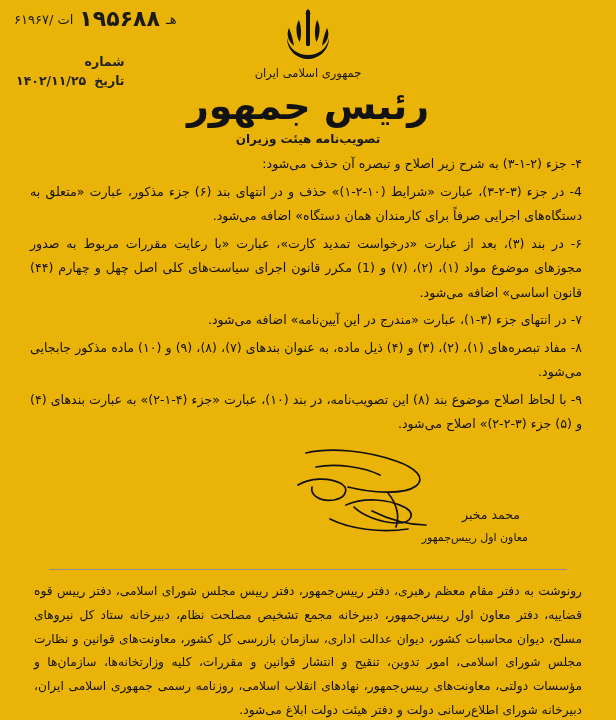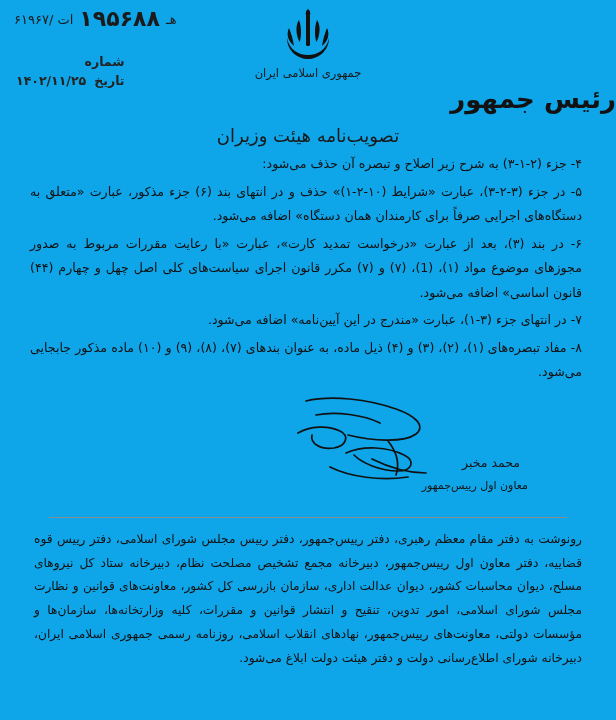--- a/index.html
+++ b/index.html
@@ -7,21 +7,21 @@
     padding: 0;
     background: #ffffff;
   }
   body {
     font-family: "DejaVu Sans", "Liberation Sans", sans-serif;
   }
   .page {
     position: relative;
     width: 616px;
     height: 720px;
-    background: #0ea5e9;
+    background: #eab308;
     overflow: hidden;
     box-sizing: border-box;
   }
 
   
   .top-strip {
     position: relative;
     height: 150px;
   }
   .doc-number {
@@ -74,32 +74,32 @@
     margin: 0 auto;
   }
   .org-line {
     margin-top: 2px;
     font-size: 11.5px;
     color: #1a1a1a;
     letter-spacing: .5px;
   }
   .title-main {
     margin-top: 4px;
-    font-size: 26px;
+    font-size: 38px;
     font-weight: bold;
     color: #121212;
     letter-spacing: 1px;
     font-family: "DejaVu Sans", sans-serif;
-    text-align: right;
   }
   .title-sub {
-    margin-top: 11px;
-    font-size: 18px;
+    margin-top: 4px;
+    font-size: 12px;
     color: #1a1a1a;
     letter-spacing: .4px;
+    font-weight: bold;
   }
 
   
   .body-wrap {
     padding: 2px 34px 0 30px;
     direction: rtl;
     text-align: justify;
     text-align-last: right;
   }
   .para {
@@ -203,24 +203,25 @@
         </svg>
       </div>
       <div class="org-line">جمهوری اسلامی ایران</div>
       <div class="title-main">رئیس جمهور</div>
       <div class="title-sub">تصویب‌نامه هیئت وزیران</div>
     </div>
   </div>
 
   <div class="body-wrap">
     <p class="para">۴- جزء (۲-۱-۳) به شرح زیر اصلاح و تبصره آن حذف می‌شود:</p>
-    <p class="para">۵- در جزء (۳-۲-۳)، عبارت «شرایط (۱۰-۲-۱)» حذف و در انتهای بند (۶) جزء مذکور، عبارت «متعلق به دستگاه‌های اجرایی صرفاً برای کارمندان همان دستگاه» اضافه می‌شود.</p>
-    <p class="para">۶- در بند (۳)، بعد از عبارت «درخواست تمدید کارت»، عبارت «با رعایت مقررات مربوط به صدور مجوزهای موضوع مواد (۱)، (1)، (۷) و (۷) مکرر قانون اجرای سیاست‌های کلی اصل چهل و چهارم (۴۴) قانون اساسی» اضافه می‌شود.</p>
+    <p class="para">4- در جزء (۳-۲-۳)، عبارت «شرایط (۱۰-۲-۱)» حذف و در انتهای بند (۶) جزء مذکور، عبارت «متعلق به دستگاه‌های اجرایی صرفاً برای کارمندان همان دستگاه» اضافه می‌شود.</p>
+    <p class="para">۶- در بند (۳)، بعد از عبارت «درخواست تمدید کارت»، عبارت «با رعایت مقررات مربوط به صدور مجوزهای موضوع مواد (۱)، (۲)، (۷) و (1) مکرر قانون اجرای سیاست‌های کلی اصل چهل و چهارم (۴۴) قانون اساسی» اضافه می‌شود.</p>
     <p class="para">۷- در انتهای جزء (۳-۱)، عبارت «مندرج در این آیین‌نامه» اضافه می‌شود.</p>
     <p class="para">۸- مفاد تبصره‌های (۱)، (۲)، (۳) و (۴) ذیل ماده، به عنوان بندهای (۷)، (۸)، (۹) و (۱۰) ماده مذکور جابجایی می‌شود.</p>
+    <p class="para">۹- با لحاظ اصلاح موضوع بند (۸) این تصویب‌نامه، در بند (۱۰)، عبارت «جزء (۴-۱-۲)» به عبارت بندهای (۴) و (۵) جزء (۳-۲-۲)» اصلاح می‌شود.</p>
   </div>
 
   <div class="sign-area">
     <div class="sig-svg">
       <svg width="190" height="100" viewBox="0 0 190 100" aria-hidden="true">
         <g fill="none" stroke="#111111" stroke-width="1.7" stroke-linecap="round">
           <path d="M30 8 C55 2, 92 6, 120 16 C140 23, 150 33, 140 41 C128 50, 96 48, 72 42"></path>
           <path d="M40 22 C60 18, 88 22, 104 30"></path>
           <path d="M22 40 C34 33, 52 32, 64 38 C74 43, 70 53, 58 55 C44 57, 34 50, 36 42"></path>
           <path d="M70 60 C88 52, 112 54, 128 62 C140 68, 136 78, 122 78 C104 78, 86 70, 78 62"></path>

